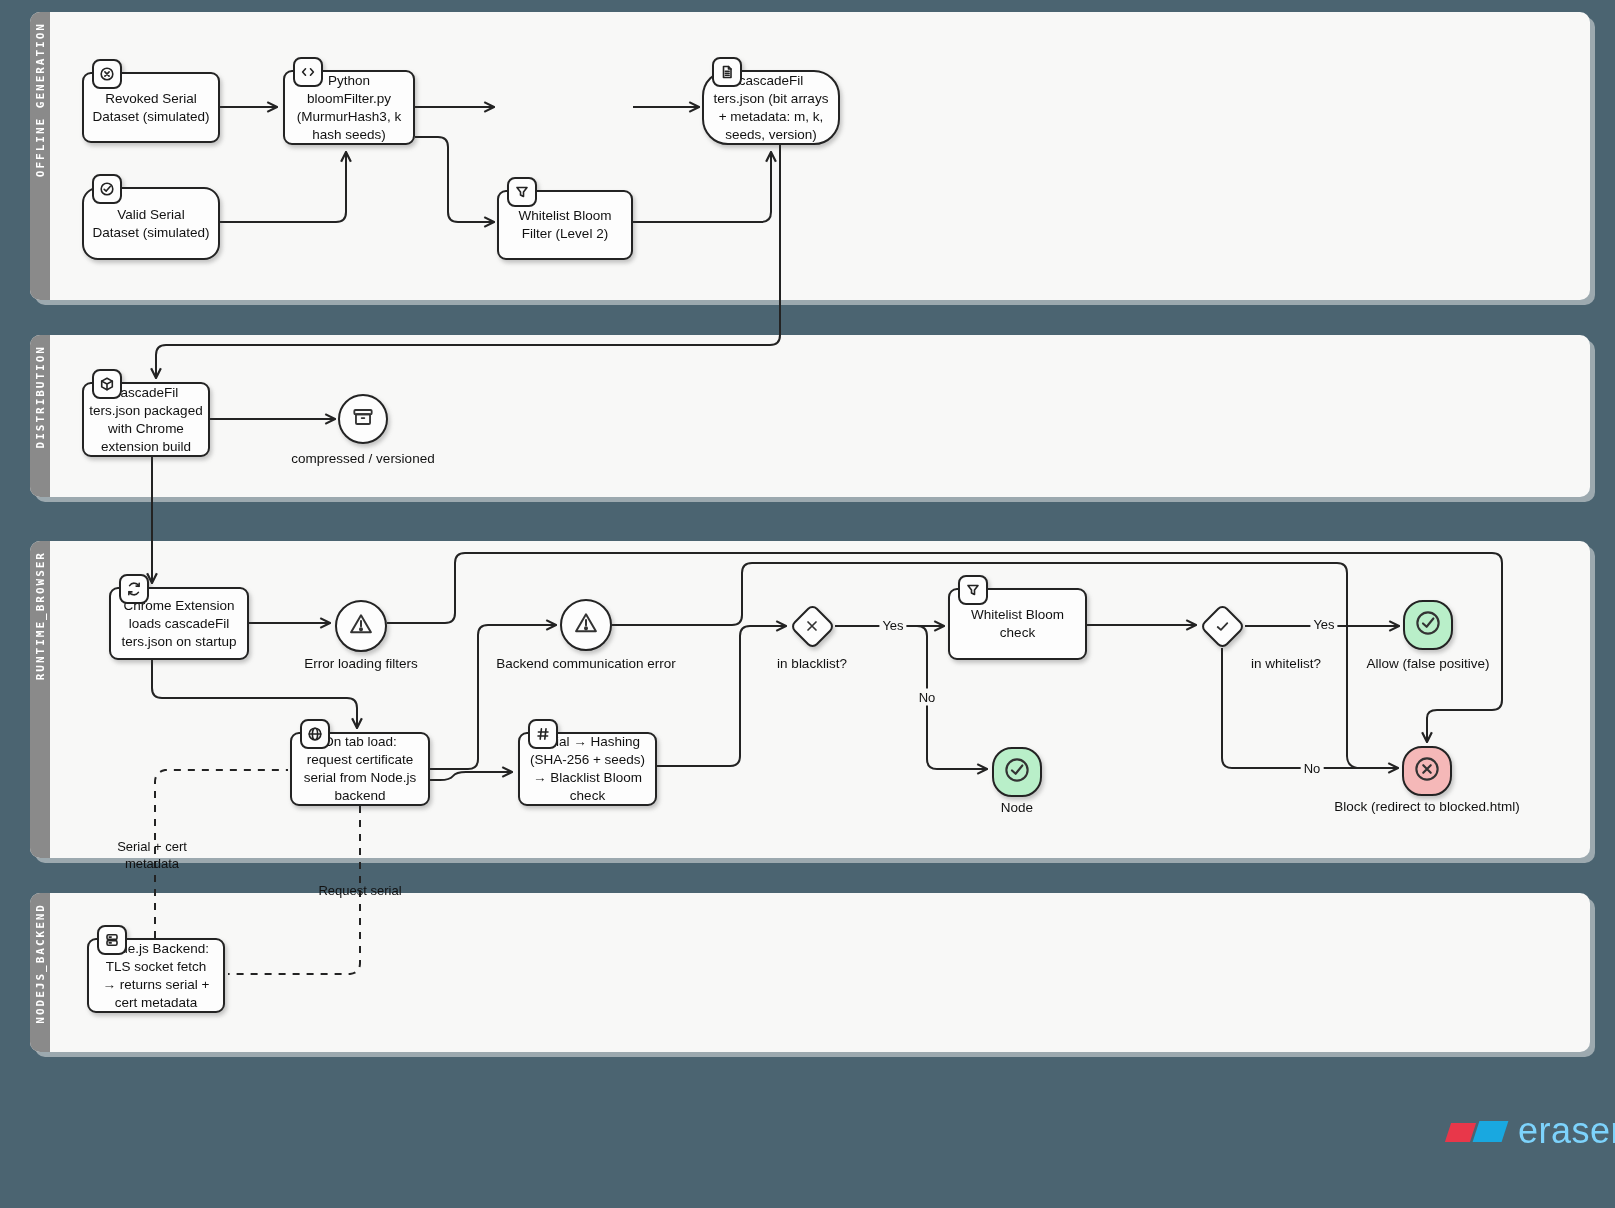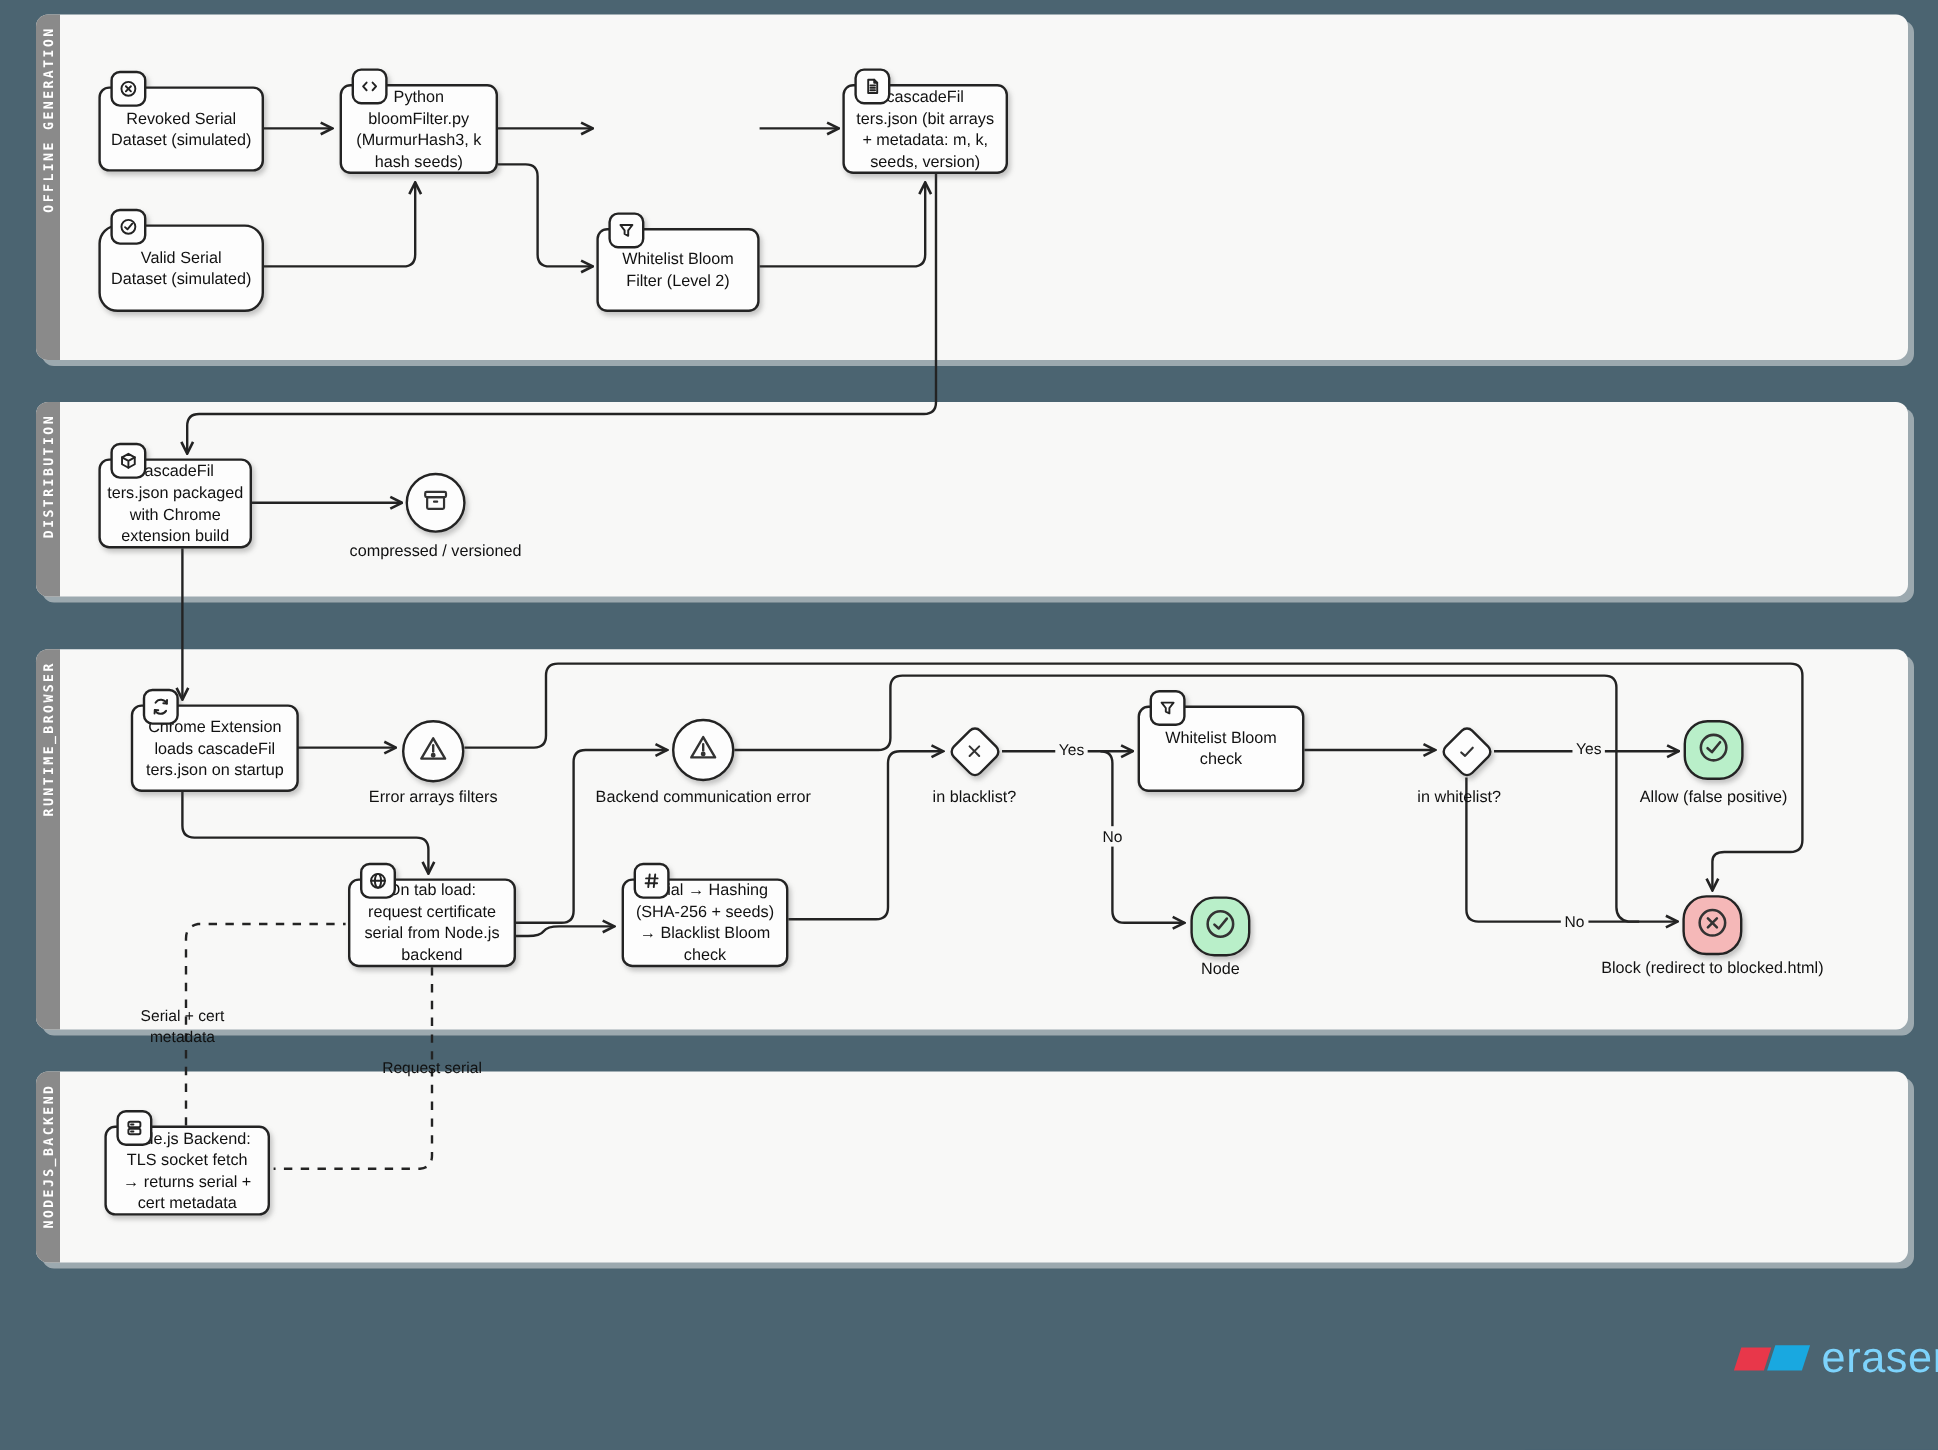--- a/index.html
+++ b/index.html
@@ -150,21 +150,21 @@
   <div class="node" style="left:497px;top:190px;width:136px;height:70px;">
     <span class="badge">
       <svg class="icon" width="16" height="16" viewBox="0 0 16 16">
           <path d="M3,3.5 H13 L9.5,8 V12.5 L6.5,11 V8 Z"></path>
         </svg>
     </span>
     <div class="node-label">Whitelist Bloom
 Filter (Level 2)</div>
   </div>
 
-  <div class="node" style="left:702px;top:70px;width:138px;height:75px;">
+  <div class="node" style="left:702px;top:70px;width:138px;height:75px;border-radius:26px;">
     <span class="badge">
       <svg class="icon" width="16" height="16" viewBox="0 0 16 16">
           <path d="M4.5,2.5 H9.5 L12,5 V13.5 H4.5 Z"></path>
           <path d="M9.5,2.5 V5 H12"></path>
           <path d="M6.3,7.2 H10.2 M6.3,9.2 H10.2 M6.3,11.2 H10.2"></path>
         </svg>
     </span>
     <div class="node-label">cascadeFil
 ters.json (bit arrays
 + metadata: m, k,
@@ -209,21 +209,21 @@
 
   <div class="event" style="left:335px;top:600px;width:52px;height:52px;">
     <span>
       <svg class="icon-lg" width="28" height="28" viewBox="0 0 24 24">
           <path d="M12,4.5 L20.5,19 H3.5 Z"></path>
           <path d="M12,9.5 V14"></path>
           <circle cx="12" cy="16.6" r="0.9" fill="#333"></circle>
         </svg>
     </span>
   </div>
-  <div class="shape-label" style="left:361px;top:655px;">Error arrays filters</div>
+  <div class="shape-label" style="left:361px;top:655px;">Error loading filters</div>
 
   <div class="event" style="left:560px;top:599px;width:52px;height:52px;">
     <span>
       <svg class="icon-lg" width="28" height="28" viewBox="0 0 24 24">
           <path d="M12,4.5 L20.5,19 H3.5 Z"></path>
           <path d="M12,9.5 V14"></path>
           <circle cx="12" cy="16.6" r="0.9" fill="#333"></circle>
         </svg>
     </span>
   </div>
@@ -272,21 +272,21 @@
     <div class="node-label">Whitelist Bloom
 check</div>
   </div>
 
   <div class="diamond" style="left:1199px;top:603px;">
     <div class="shape"></div>
     <svg class="icon-lg" width="17" height="17" viewBox="0 0 16 16">
         <path d="M3.5,8.5 L6.5,11.2 L12.5,4.8"></path>
       </svg>
   </div>
-  <div class="shape-label" style="left:1216px;top:655px;">in whitelist?</div>
+  <div class="shape-label" style="left:1286px;top:655px;">in whitelist?</div>
 
   <div class="event green" style="left:992px;top:747px;width:50px;height:50px;">
     <span>
       <svg class="icon-lg" width="30" height="30" viewBox="0 0 24 24">
           <circle cx="12" cy="12" r="8.5"></circle>
           <path d="M8,12.4 L10.9,15 L16.3,8.4"></path>
         </svg>
     </span>
   </div>
   <div class="shape-label" style="left:1017px;top:799px;">Node</div>

